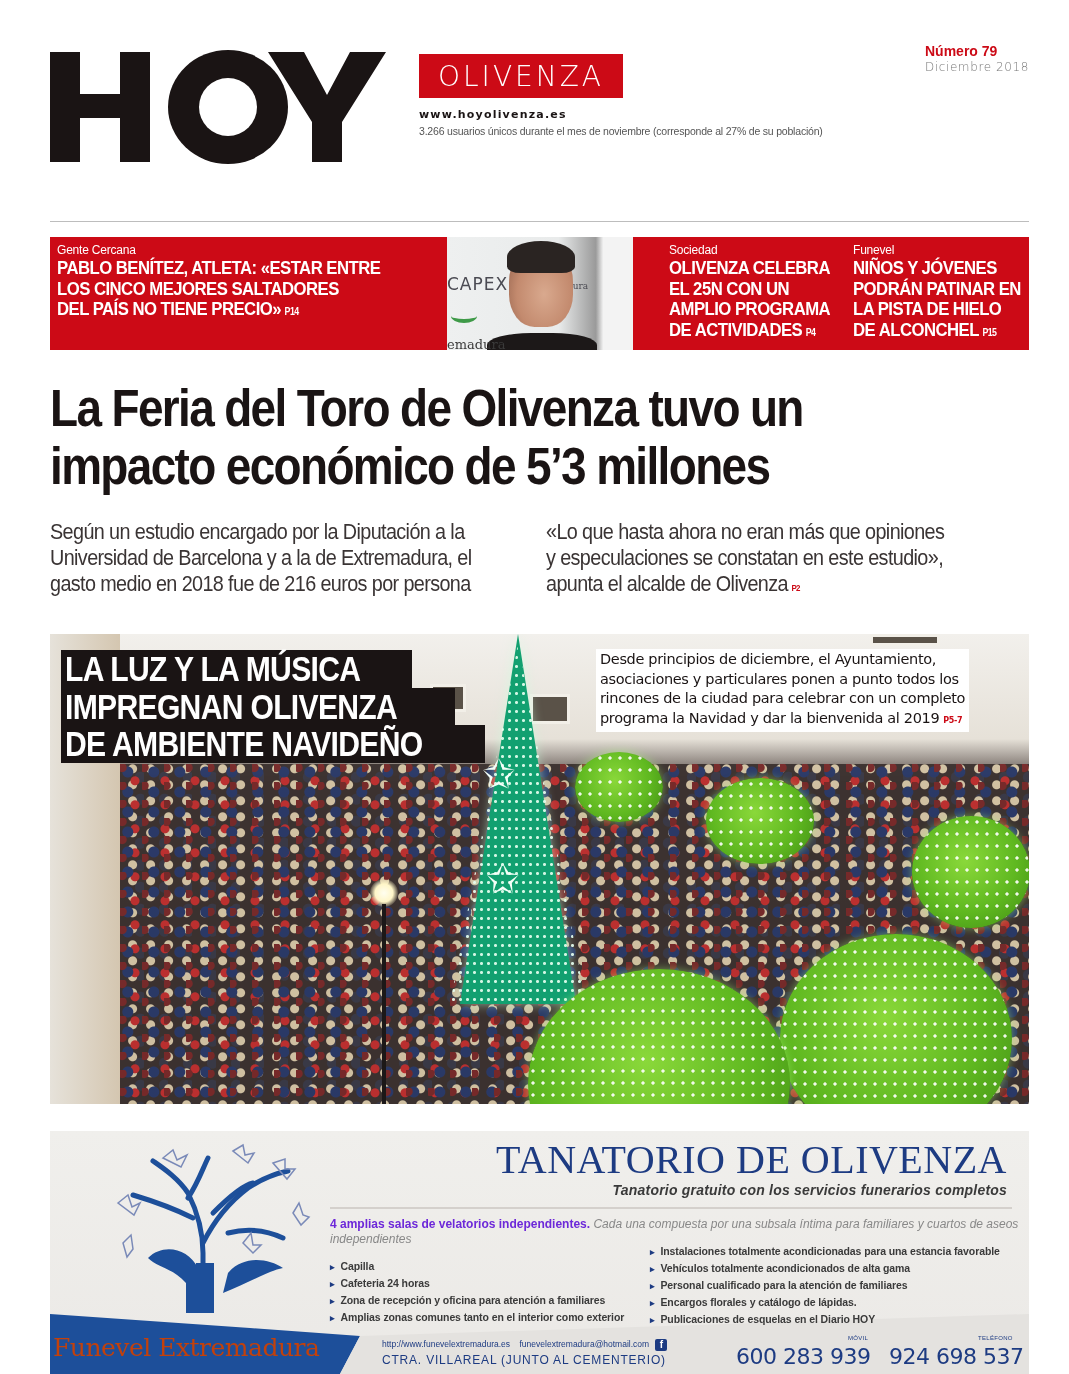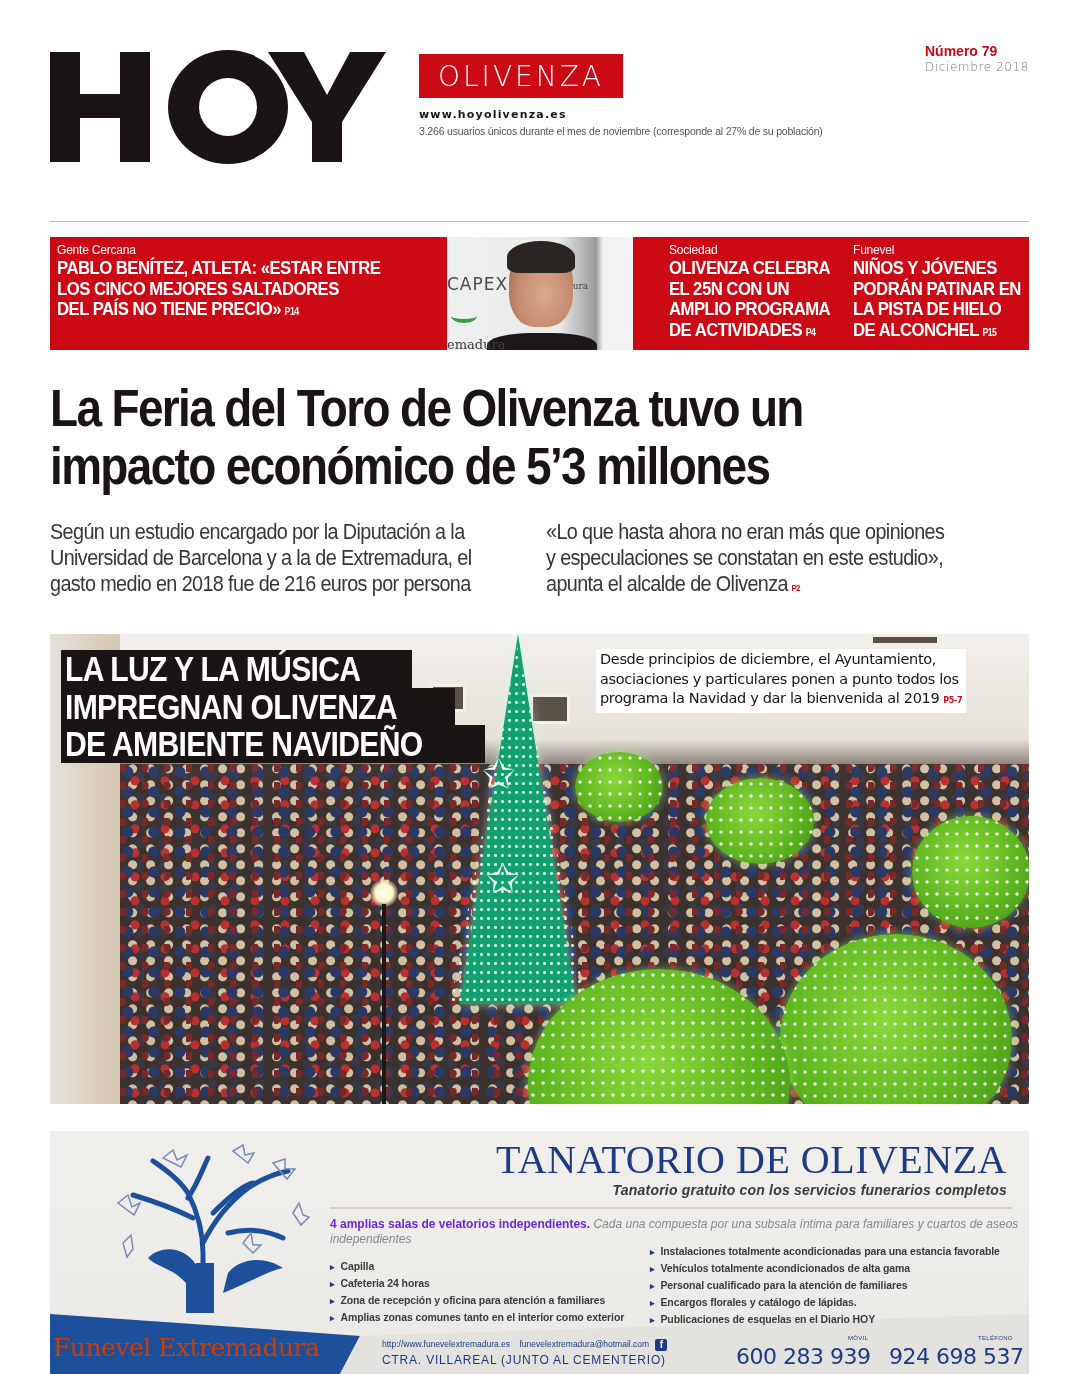--- a/index.html
+++ b/index.html
@@ -189,20 +189,21 @@
   <div class="lamp-post"></div>
 </div>
 <div class="photo-title">
   <div class="line"><span>LA LUZ Y LA MÚSICA</span></div>
   <div class="line"><span>IMPREGNAN OLIVENZA</span></div>
   <div class="line"><span>DE AMBIENTE NAVIDEÑO</span></div>
 </div>
 <div class="photo-caption">
   <div>Desde principios de diciembre, el Ayuntamiento,</div>
   <div>asociaciones y particulares ponen a punto todos los</div>
+  <div>rincones de la ciudad para celebrar con un completo</div>
   <div><span>programa la Navidad y dar la bienvenida al 2019</span><span class="page">P5-7</span></div>
 </div>
 
 <div class="ad">
   <svg class="band" viewBox="0 0 979 60" preserveAspectRatio="none">
     <polygon points="0,0 200,14 310,22 290,60 0,60" fill="#1d4f9a"></polygon>
     <polygon points="290,60 310,22 979,0 979,60" fill="#e4e2df"></polygon>
   </svg>
   <svg class="logo-art" viewBox="0 0 250 170">
     <g fill="none" stroke="#1d4f9a" stroke-width="5" stroke-linecap="round">

